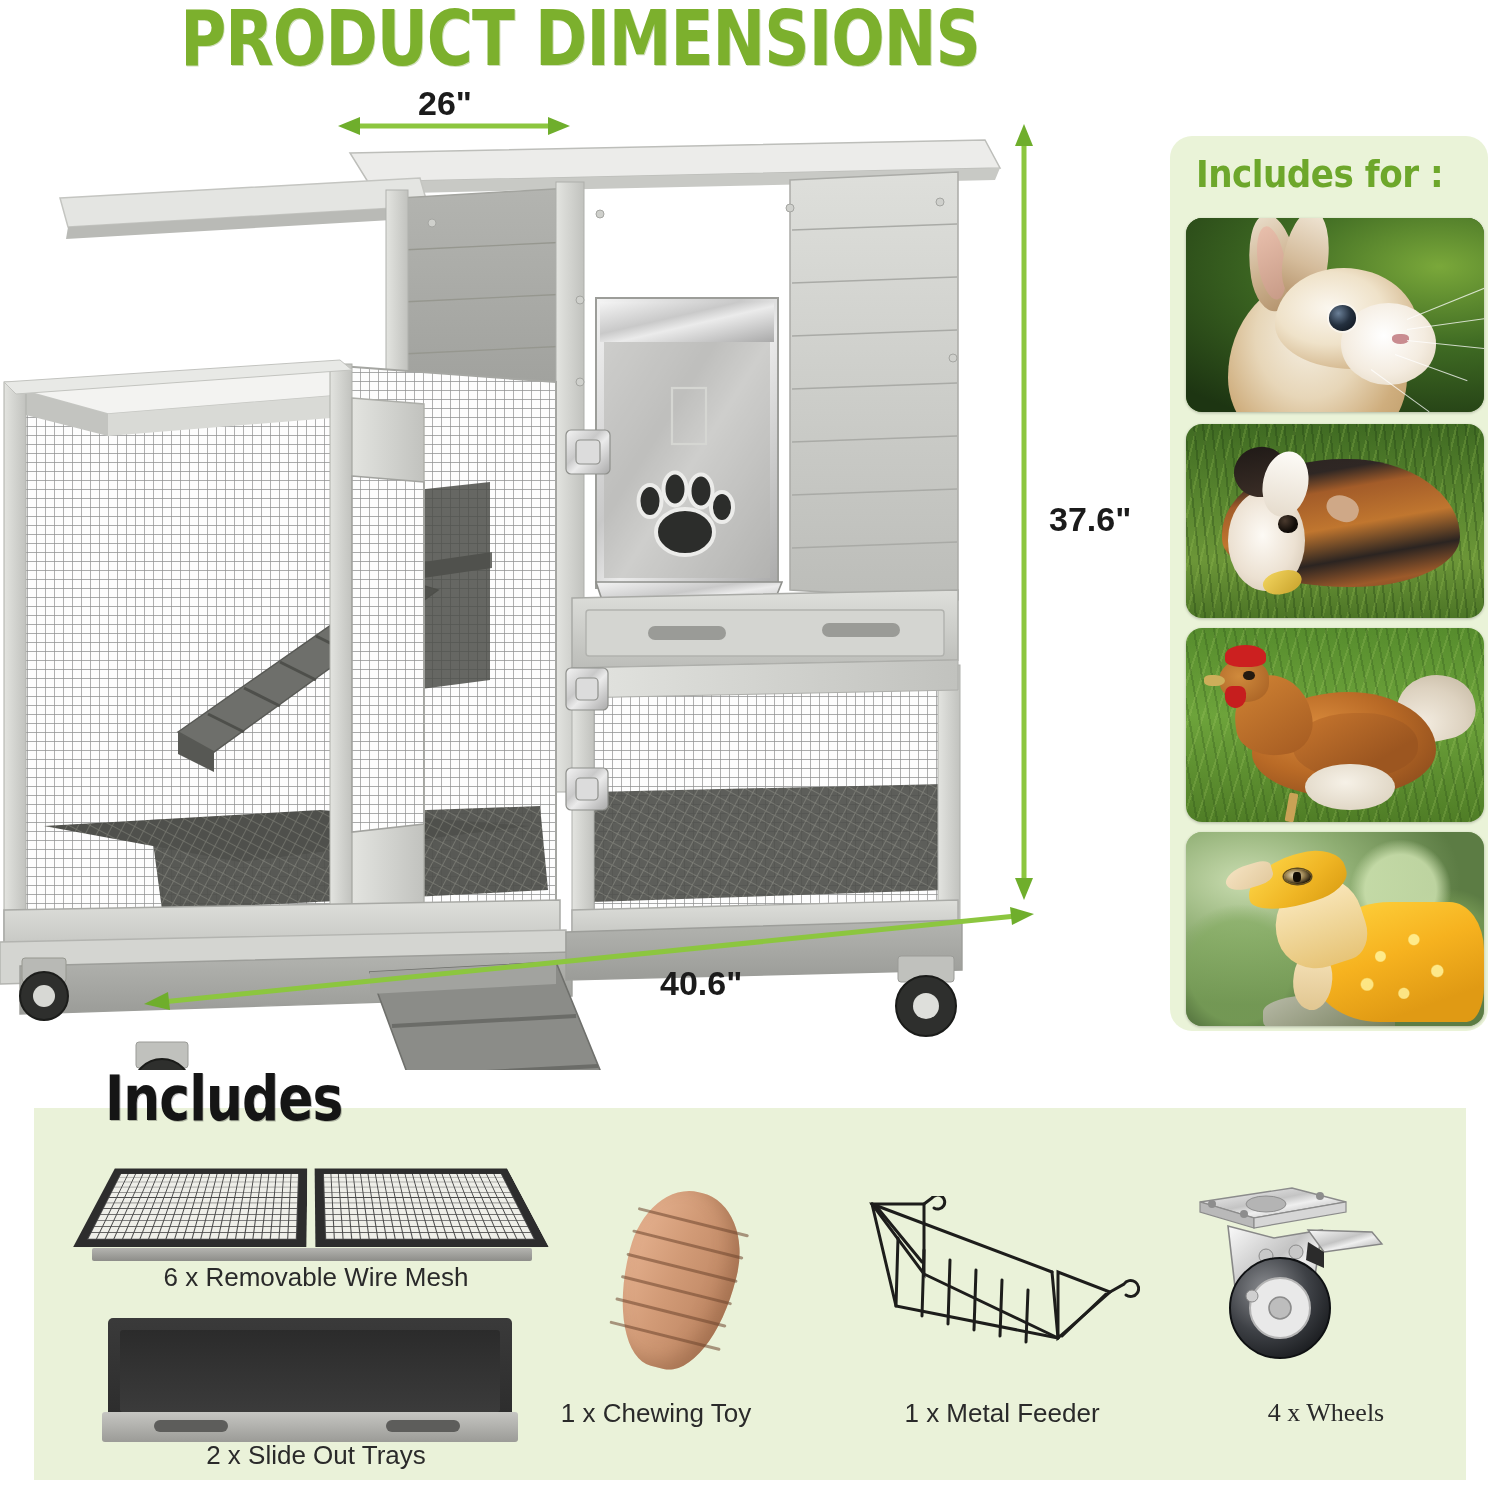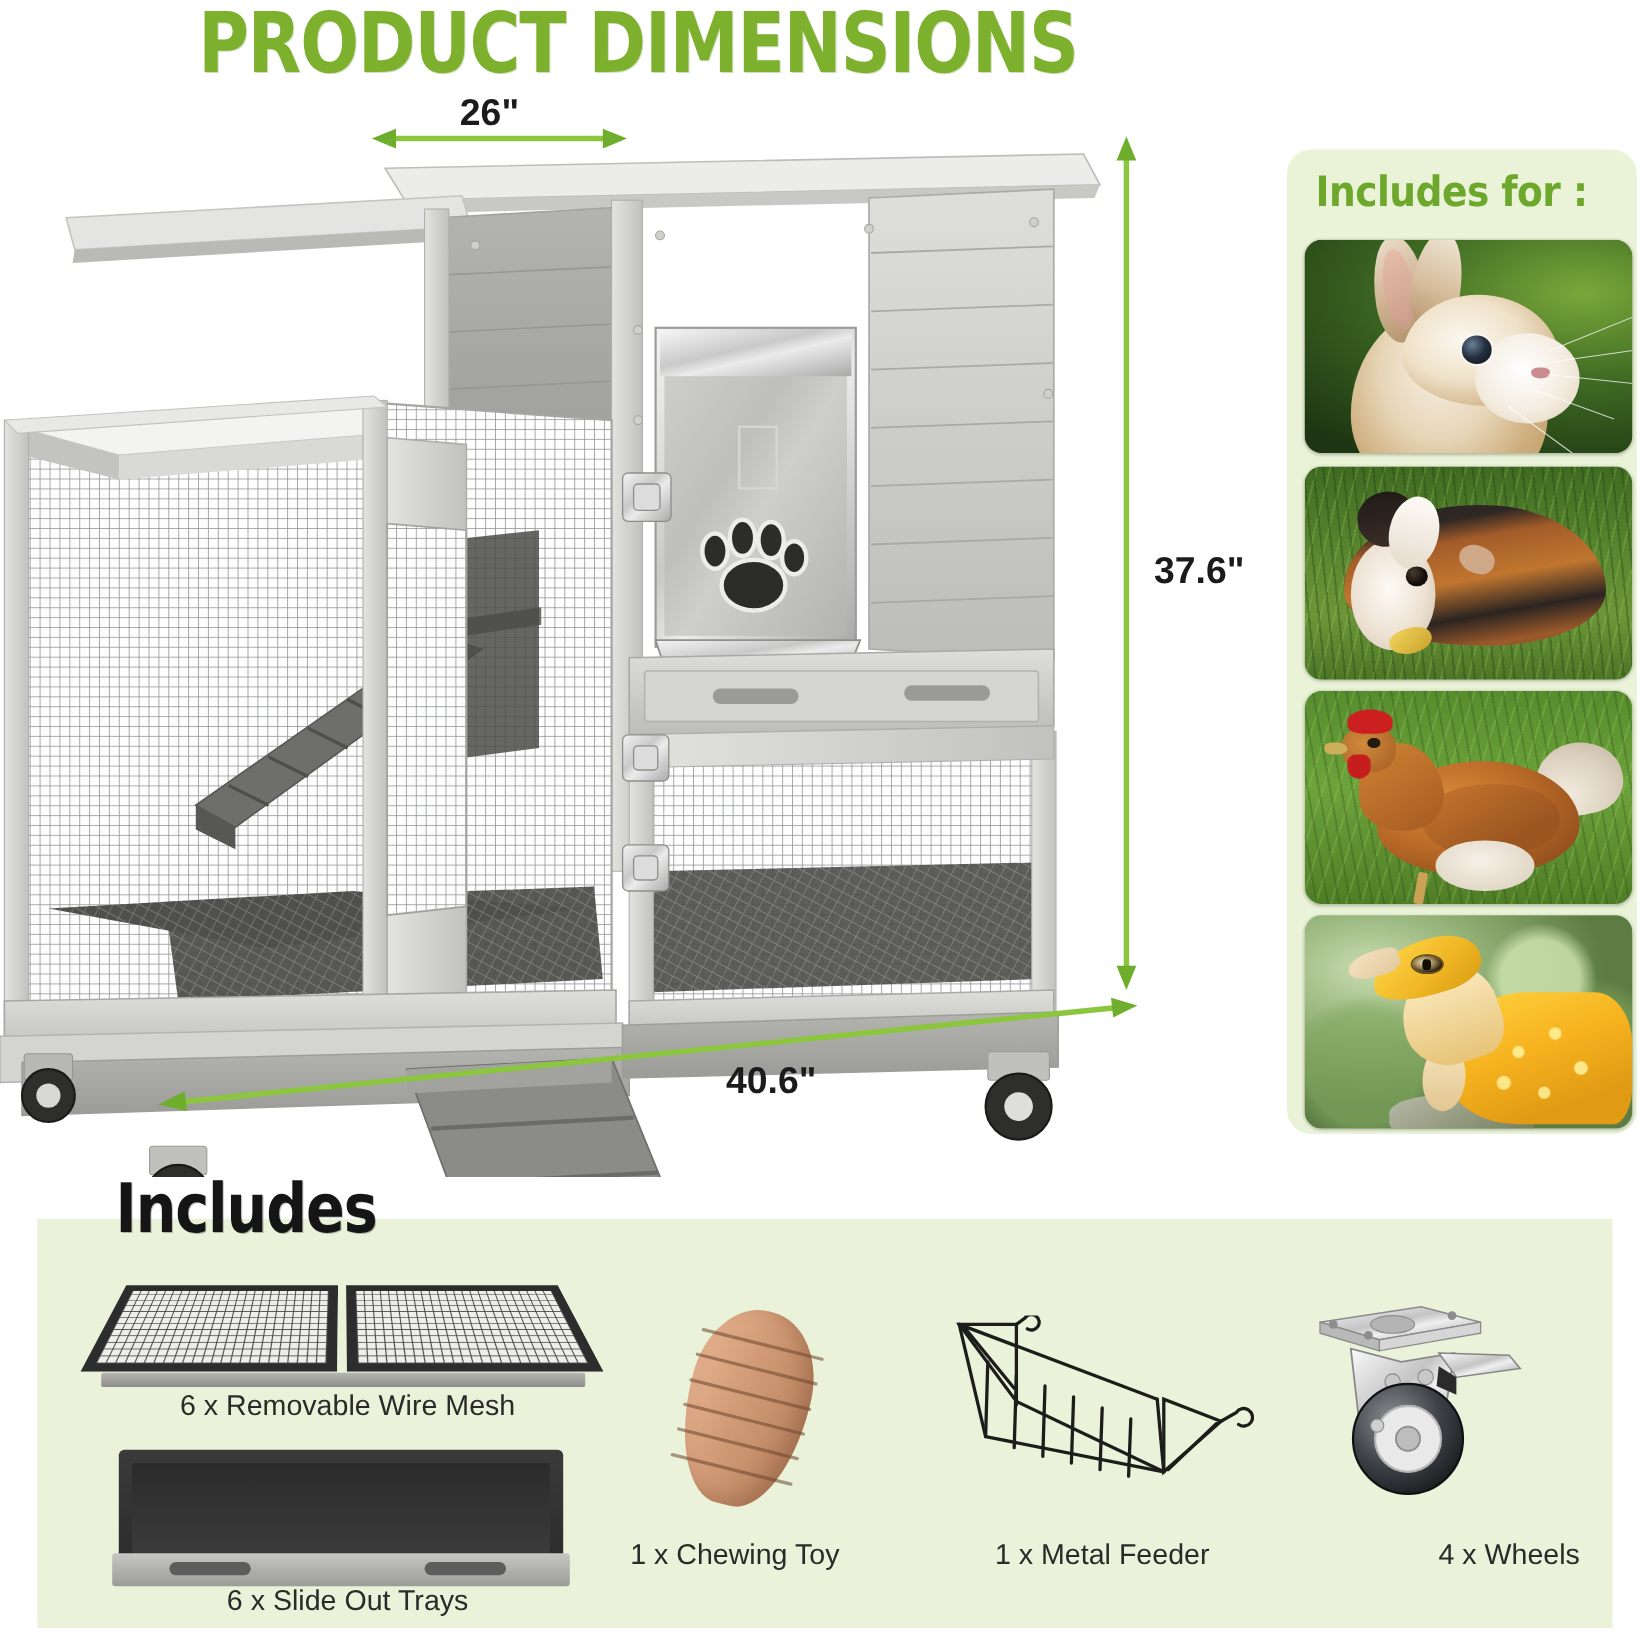--- a/index.html
+++ b/index.html
@@ -505,32 +505,32 @@
 <div class="abs inc-cap" style="left:86px;top:1262px;width:460px;">6 x Removable Wire Mesh</div>
 
 <div class="abs" id="tray-art">
   <div id="tray-rim"></div>
   <div id="tray-inner"></div>
   <div id="tray-front">
     <div class="tray-handle" style="left:52px;"></div>
     <div class="tray-handle" style="left:284px;"></div>
   </div>
 </div>
-<div class="abs inc-cap" style="left:86px;top:1440px;width:460px;">6 x Slide Out Trays</div>
+<div class="abs inc-cap" style="left:86px;top:1440px;width:460px;">2 x Slide Out Trays</div>
 
 <div class="abs" id="toy-art">
   <div id="toy-body"></div>
   <div class="toy-ring" style="top:16%;"></div>
   <div class="toy-ring" style="top:29%;"></div>
   <div class="toy-ring" style="top:42%;"></div>
   <div class="toy-ring" style="top:55%;"></div>
   <div class="toy-ring" style="top:68%;"></div>
   <div class="toy-ring" style="top:81%;"></div>
 </div>
-<div class="abs inc-cap" style="left:528px;top:1398px;width:280px;">1 x Chewing Toy</div>
+<div class="abs inc-cap" style="left:516px;top:1398px;width:280px;">1 x Chewing Toy</div>
 
 <svg class="abs" id="feeder-art" viewBox="0 0 278 170">
   <g stroke="#1d1d1b" stroke-width="3" fill="none" stroke-linecap="round">
     <path d="M10 8 L62 8 L62 78 L10 8 Z"></path>
     <path d="M14 10 L60 66"></path>
     <path d="M62 8 L70 2 a7 7 0 1 1 2 10"></path>
     <path d="M10 8 L190 76"></path>
     <path d="M62 78 L196 142"></path>
     <path d="M190 76 L196 142"></path>
     <path d="M196 142 L248 96 L196 76 Z"></path>
@@ -575,13 +575,13 @@
   <circle cx="100" cy="66" r="7" fill="#c8c8c8" stroke="#8a8a8a"></circle>
 
   <path d="M112 44 L176 46 L186 58 L128 66 Z" fill="url(#cSteel)" stroke="#868686" stroke-width="1.4"></path>
   <path d="M112 56 L128 66 L128 82 L110 74 Z" fill="#2b2b2b"></path>
 
   <circle cx="84" cy="122" r="50" fill="url(#cTire)" stroke="#0f1113" stroke-width="2"></circle>
   <circle cx="84" cy="122" r="30" fill="#e9e9e9" stroke="#b5b5b5" stroke-width="2"></circle>
   <circle cx="84" cy="122" r="11" fill="#bdbdbd" stroke="#8c8c8c" stroke-width="1.6"></circle>
   <circle cx="56" cy="110" r="6" fill="#cfcfcf" stroke="#8a8a8a"></circle>
 </svg>
-<div class="abs inc-cap" style="left:1252px;top:1398px;width:240px;">4 x Wheels</div>
+<div class="abs inc-cap" style="left:1206px;top:1398px;width:240px;font-family:Liberation Serif, serif;">4 x Wheels</div>
 
 </body></html>

